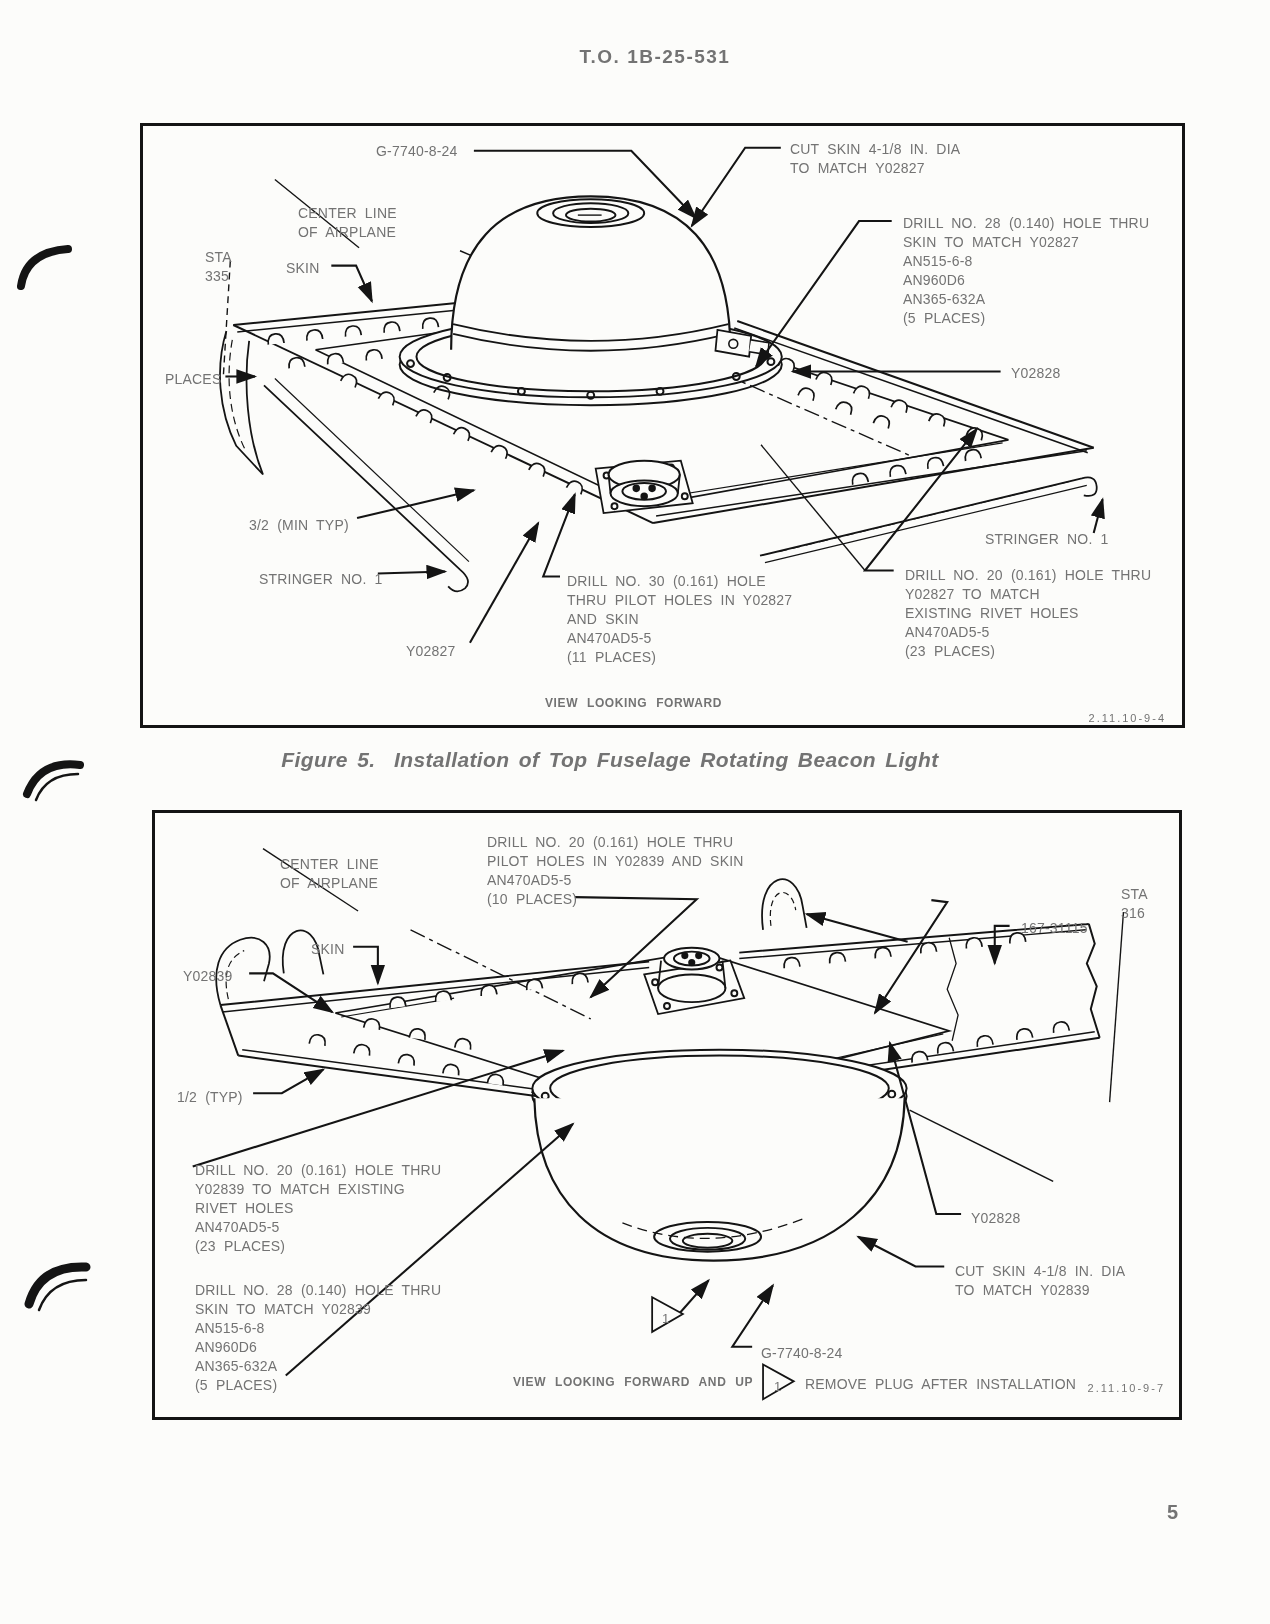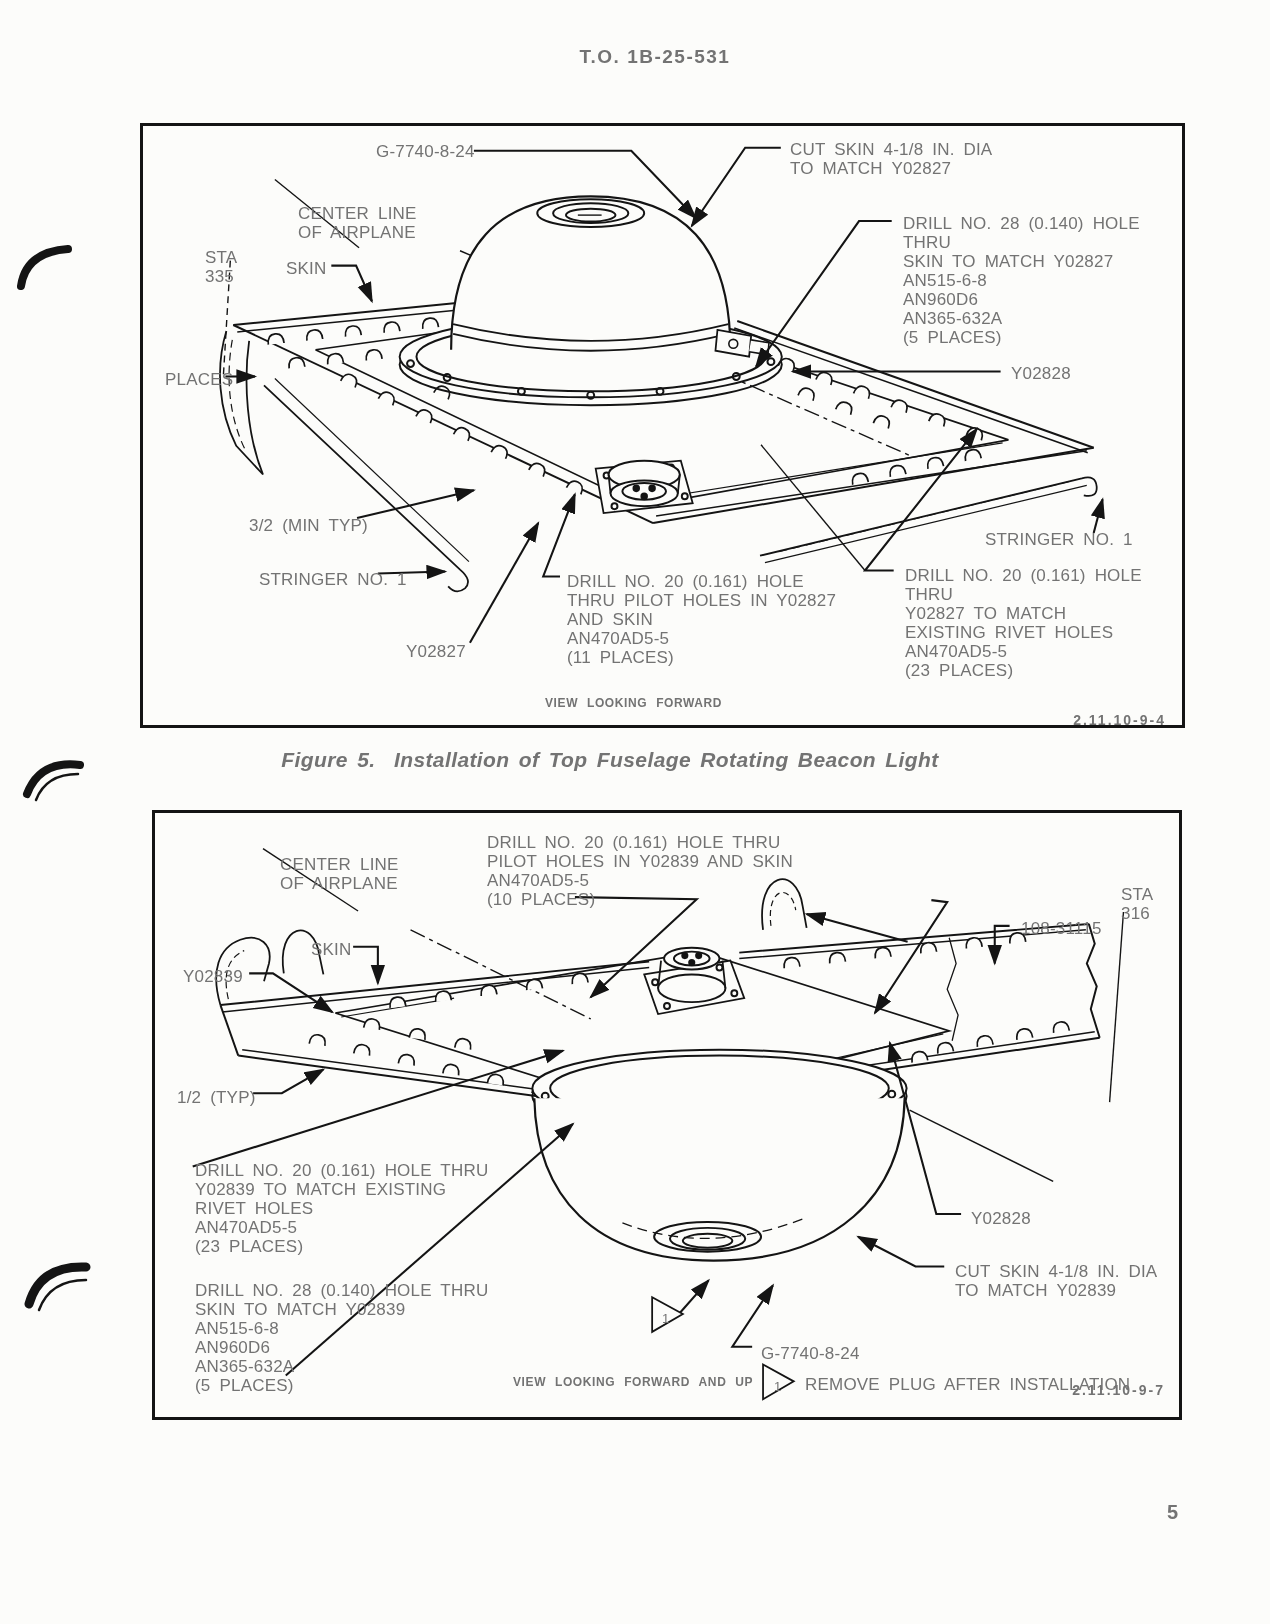--- a/index.html
+++ b/index.html
@@ -5,25 +5,25 @@
   *{margin:0;padding:0;box-sizing:border-box}
   html,body{background:#9a9a9a}
   .page{position:relative;width:1270px;height:1624px;background:#fcfcfa;
         font-family:"Liberation Sans",sans-serif;color:#737373;overflow:hidden}
   .hdr{position:absolute;top:46px;left:40px;right:0;text-align:center;
        font-weight:bold;font-size:19px;letter-spacing:1.5px}
   .figbox{position:absolute;border:3px solid #141414;background:#fcfcfa}
   #fig5{left:140px;top:123px;width:1045px;height:605px}
   #fig6{left:152px;top:810px;width:1030px;height:610px}
   .figbox>svg{position:absolute;left:0;top:0;width:100%;height:100%}
-  .lbl{position:absolute;font-size:17px;line-height:19px;letter-spacing:.2px;
+  .lbl{position:absolute;font-size:14px;line-height:19px;letter-spacing:.2px;
        word-spacing:4px;white-space:pre-line}
   .viewlbl{position:absolute;font-weight:bold;font-size:12px;letter-spacing:.6px;
        word-spacing:5px;white-space:nowrap}
-  .refcode{position:absolute;font-size:14px;font-weight:bold;letter-spacing:2px}
+  .refcode{position:absolute;font-size:11px;font-weight:normal;letter-spacing:2px}
   .flagnum{position:absolute;font-size:13px;line-height:13px}
   .caption{position:absolute;left:0;width:1220px;text-align:center;font-style:italic;
        font-weight:bold;font-size:21px;letter-spacing:.4px;word-spacing:3px;white-space:pre-wrap}
   #cap5{top:748px}
   #cap6{top:1438px}
   .pagenum{position:absolute;right:92px;bottom:100px;font-size:20px;font-weight:bold}
   .curl{position:absolute}
 </style>
 </head>
 <body>
@@ -176,21 +176,21 @@
 AN365-632A
 (5 PLACES)</div>
     <div class="lbl" style="left:62px;top:122px">STA
 335</div>
     <div class="lbl" style="left:143px;top:133px">SKIN</div>
     <div class="lbl" style="left:22px;top:244px">PLACES</div>
     <div class="lbl" style="left:868px;top:238px">Y02828</div>
     <div class="lbl" style="left:106px;top:390px">3/2 (MIN TYP)</div>
     <div class="lbl" style="left:842px;top:404px">STRINGER NO. 1</div>
     <div class="lbl" style="left:116px;top:444px">STRINGER NO. 1</div>
-    <div class="lbl" style="left:424px;top:446px">DRILL NO. 20 (0.161) HOLE
+    <div class="lbl" style="left:424px;top:446px">DRILL NO. 30 (0.161) HOLE
 THRU PILOT HOLES IN Y02827
 AND SKIN
 AN470AD5-5
 (11 PLACES)</div>
     <div class="lbl" style="left:762px;top:440px">DRILL NO. 20 (0.161) HOLE THRU
 Y02827 TO MATCH
 EXISTING RIVET HOLES
 AN470AD5-5
 (23 PLACES)</div>
     <div class="lbl" style="left:263px;top:516px">Y02827</div>
@@ -316,21 +316,21 @@
     </svg>
 
     <div class="lbl" style="left:125px;top:42px">CENTER LINE
 OF AIRPLANE</div>
     <div class="lbl" style="left:332px;top:20px">DRILL NO. 20 (0.161) HOLE THRU
 PILOT HOLES IN Y02839 AND SKIN
 AN470AD5-5
 (10 PLACES)</div>
     <div class="lbl" style="left:966px;top:72px">STA
 316</div>
-    <div class="lbl" style="left:866px;top:106px">108-31115</div>
+    <div class="lbl" style="left:866px;top:106px">167-31115</div>
     <div class="lbl" style="left:156px;top:127px">SKIN</div>
     <div class="lbl" style="left:28px;top:154px">Y02839</div>
     <div class="lbl" style="left:22px;top:275px">1/2 (TYP)</div>
     <div class="lbl" style="left:40px;top:348px">DRILL NO. 20 (0.161) HOLE THRU
 Y02839 TO MATCH EXISTING
 RIVET HOLES
 AN470AD5-5
 (23 PLACES)</div>
     <div class="lbl" style="left:40px;top:468px">DRILL NO. 28 (0.140) HOLE THRU
 SKIN TO MATCH Y02839

